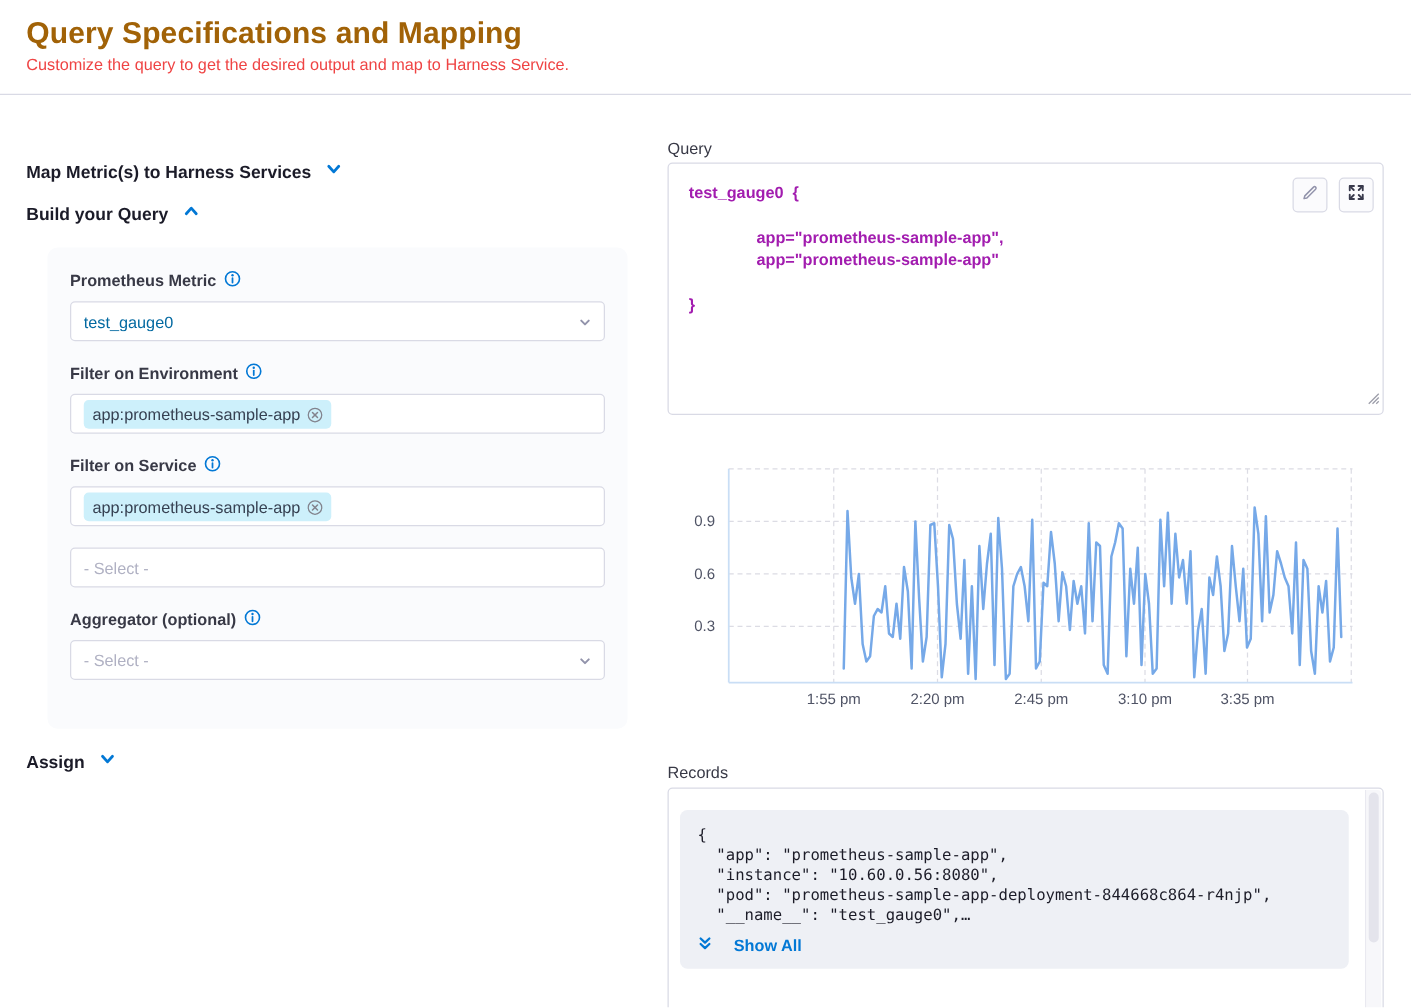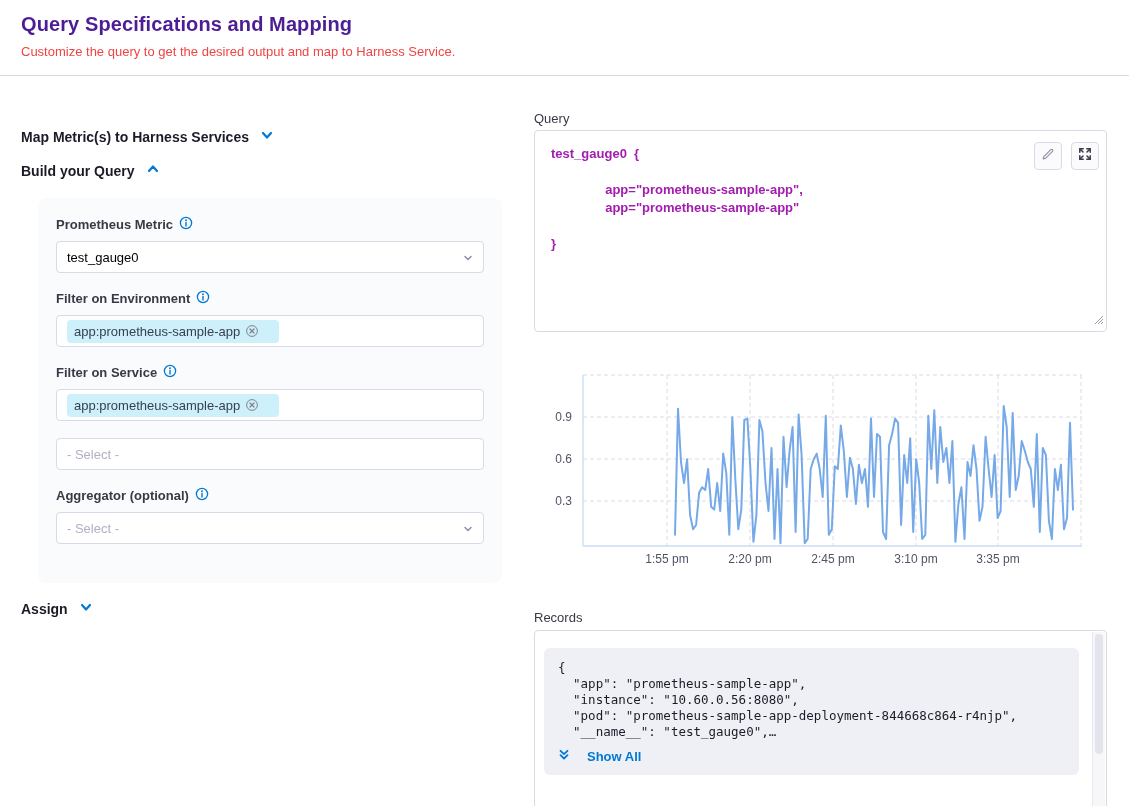--- a/index.html
+++ b/index.html
@@ -2,34 +2,34 @@
 <html><head>
 <meta charset="utf-8">
 <style>
   * { margin:0; padding:0; box-sizing:border-box; }
   html,body { background:#fff; }
   body { font-family:"Liberation Sans", sans-serif; color:#1c1c30; }
   .page { position:relative; width:1129px; height:806px; overflow:hidden; background:#fff; }
 
   
   .header { position:absolute; left:0; top:0; width:1129px; height:76px; border-bottom:1px solid #d9dae5; background:#fff; }
-  .header h1 { position:absolute; left:21px; top:13px; font-size:20px; font-weight:700; letter-spacing:.1px; color:#4c1d95; }
+  .header h1 { position:absolute; left:21px; top:13px; font-size:24px; font-weight:700; letter-spacing:.1px; color:#a16207; }
   .header .sub { position:absolute; left:21px; top:44px; font-size:13px; color:#ef4444; }
 
   
   .section-row { position:absolute; display:flex; align-items:center; gap:10px; font-size:14px; font-weight:700; color:#1b1b28; cursor:pointer; }
   .panel { position:absolute; left:38px; top:198px; width:464px; height:385px; background:#fafbfd; border-radius:8px; padding:18px; }
   .field { margin-bottom:17px; }
   .field-label { display:flex; align-items:center; gap:6px; font-size:13px; font-weight:600; color:#383946; margin-bottom:8px; }
   .control { position:relative; width:428px; height:32px; background:#fff; border:1px solid #d9dae5; border-radius:4px; display:flex; align-items:center; padding:0 28px 0 10px; }
   .control.noarrow { padding-right:10px; }
-  .control input { border:none; outline:none; width:100%; font-size:13px; font-family:"Liberation Sans",sans-serif; color:#000000; background:transparent; }
+  .control input { border:none; outline:none; width:100%; font-size:13px; font-family:"Liberation Sans",sans-serif; color:#0369a1; background:transparent; }
   .control input::placeholder { color:#b0b1c3; }
   .control .sel-chevron { position:absolute; right:8px; top:9px; }
-  .tag { display:inline-flex; align-items:flex-start; gap:5px; background:#cdf0fb; border-radius:4px; padding:4px 20px 4px 7px; font-size:13px; color:#364152; }
+  .tag { display:inline-flex; align-items:flex-end; gap:5px; background:#cdf0fb; border-radius:4px; padding:4px 6px 4px 7px; font-size:13px; color:#364152; }
   .tag .x { display:inline-flex; cursor:pointer; }
 
   
   .mini-label { position:absolute; font-size:13px; color:#383946; }
   .query-box { position:absolute; left:534px; top:130px; width:573px; height:202px; border:1px solid #d9dae5; border-radius:4px; background:#fff; }
   .query-pre { position:absolute; left:16px; top:14px; font-family:"Liberation Sans",sans-serif; font-size:13px; line-height:18px; color:#a21caf; white-space:pre;font-weight:bold; }
   .qbtns { position:absolute; top:11px; right:7px; display:flex; gap:9px; }
   .icon-btn { width:28px; height:28px; border:1px solid #d9dae5; border-radius:4px; background:#fbfbfd; display:flex; align-items:center; justify-content:center; cursor:pointer; }
   .resize-handle { position:absolute; right:2px; bottom:2px; }
 

